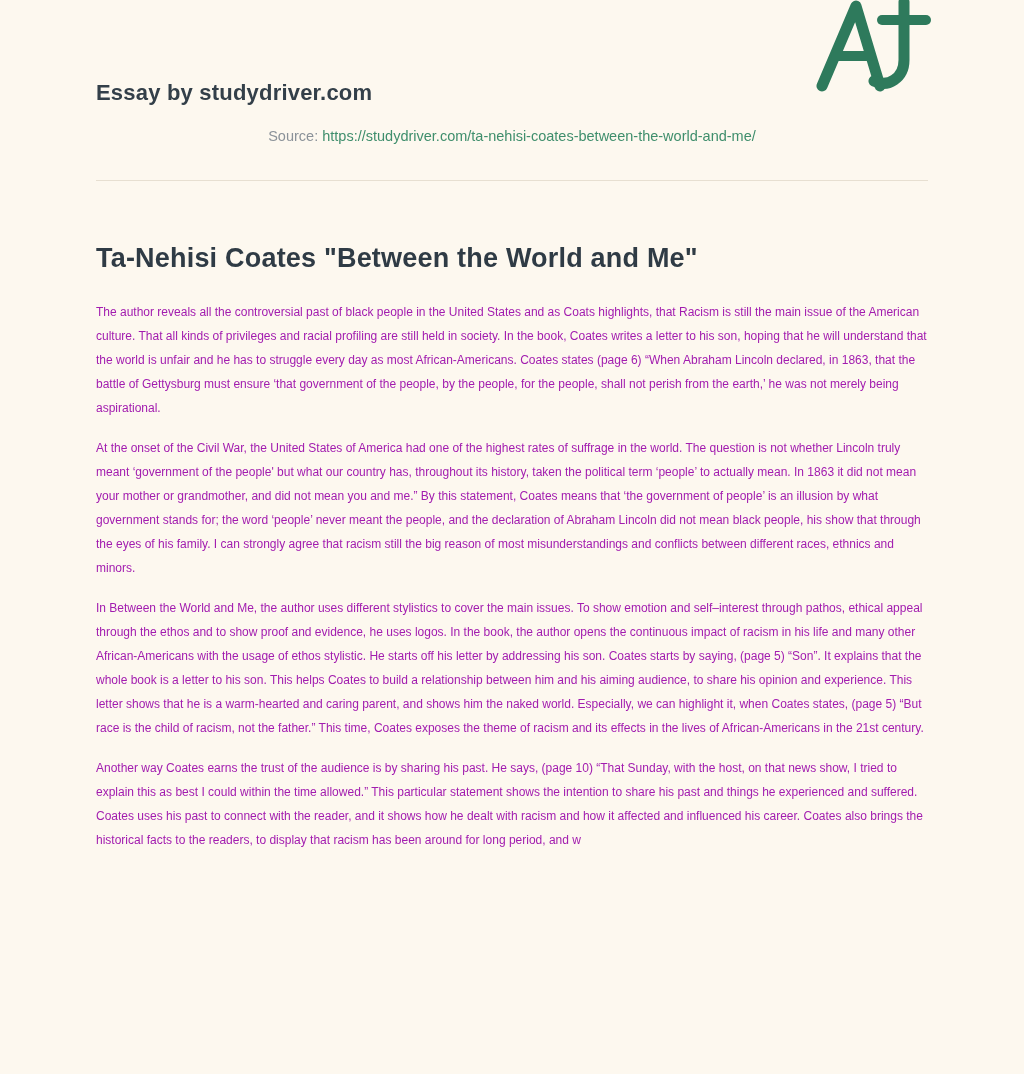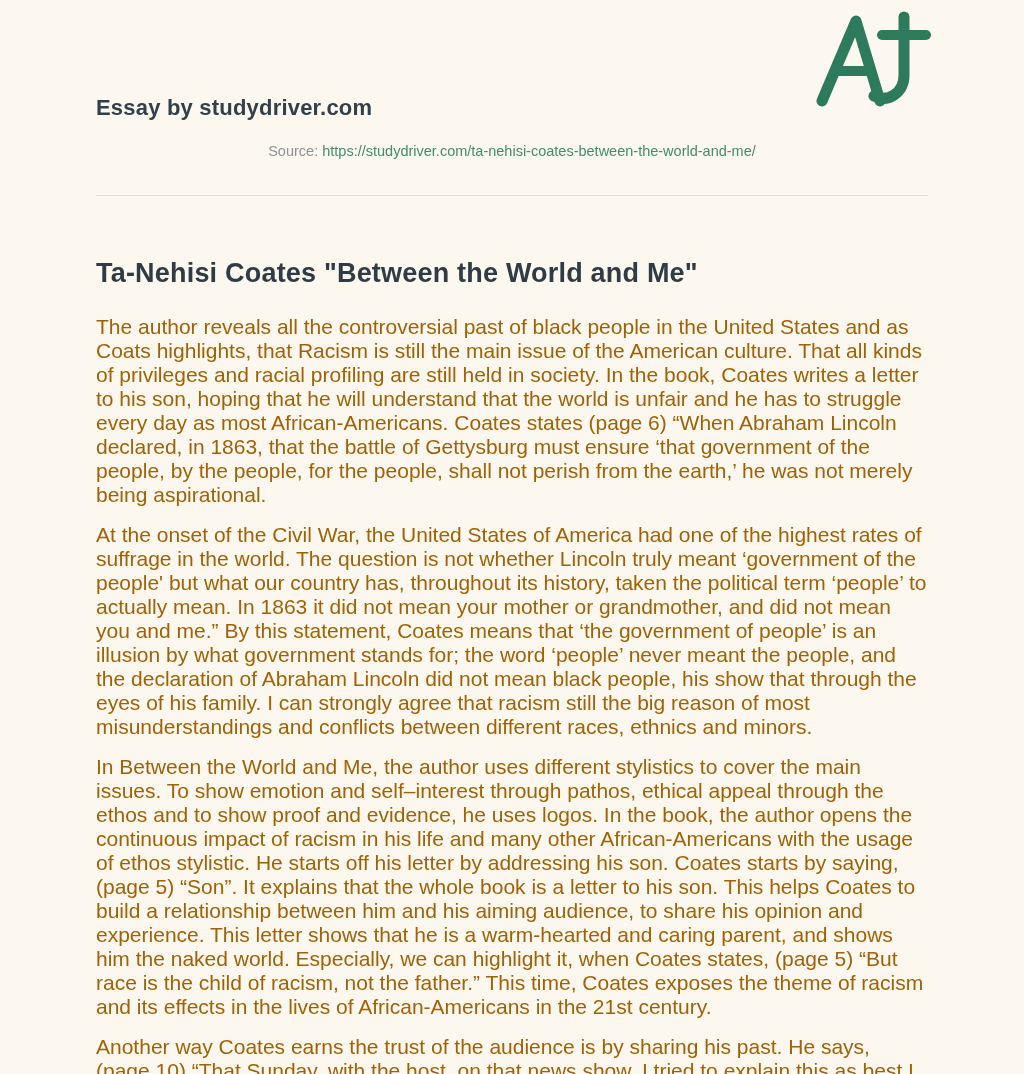--- a/index.html
+++ b/index.html
@@ -7,21 +7,21 @@
     width: 1024px;
     height: 1074px;
     overflow: hidden;
     background: #fdf8ef;
     font-family: "Liberation Sans", "DejaVu Sans", sans-serif;
   }
   .page {
     position: relative;
     width: 1024px;
     height: 1074px;
-    padding: 15px 96px;
+    padding: 0 96px;
   }
   .header {
     position: relative;
     padding-top: 80px;
   }
   .site-title {
     font-size: 22px;
     font-weight: bold;
     color: #333f49;
     letter-spacing: 0.2px;
@@ -54,23 +54,23 @@
     margin-top: 62px;
     font-size: 27px;
     font-weight: bold;
     color: #2f3b45;
     letter-spacing: 0.2px;
   }
   .article-body {
     margin-top: 26px;
   }
   .article-body p {
-    font-size: 21px;
+    font-size: 12px;
     line-height: 24px;
-    color: #a16207;
+    color: #a21caf;
     margin-bottom: 16px;
     text-align: left;
   }
 </style>
 </head>
 <body>
 
 <div class="page">
 
   <div class="header">

